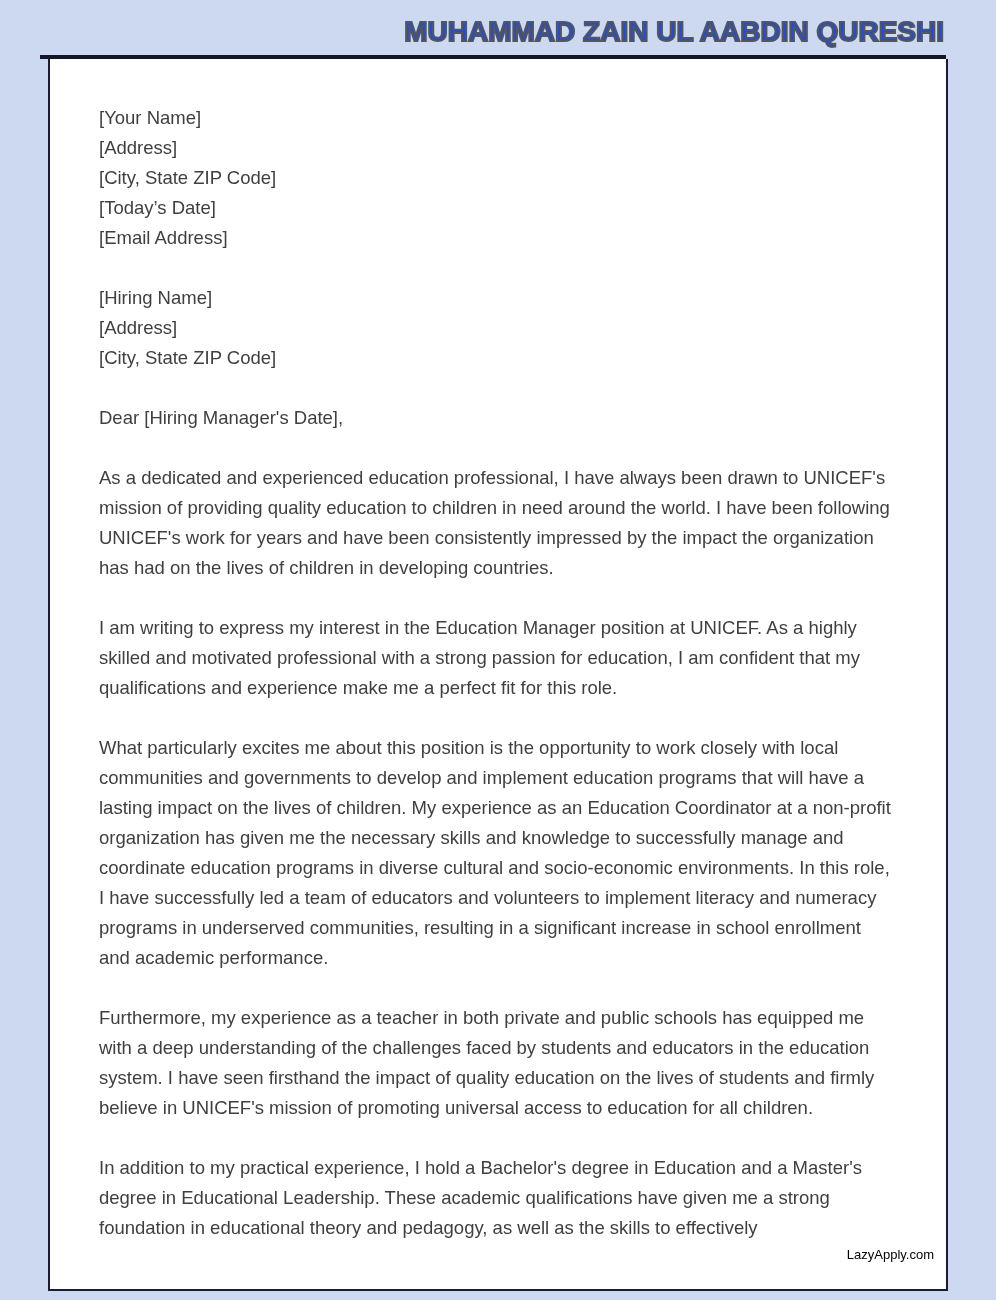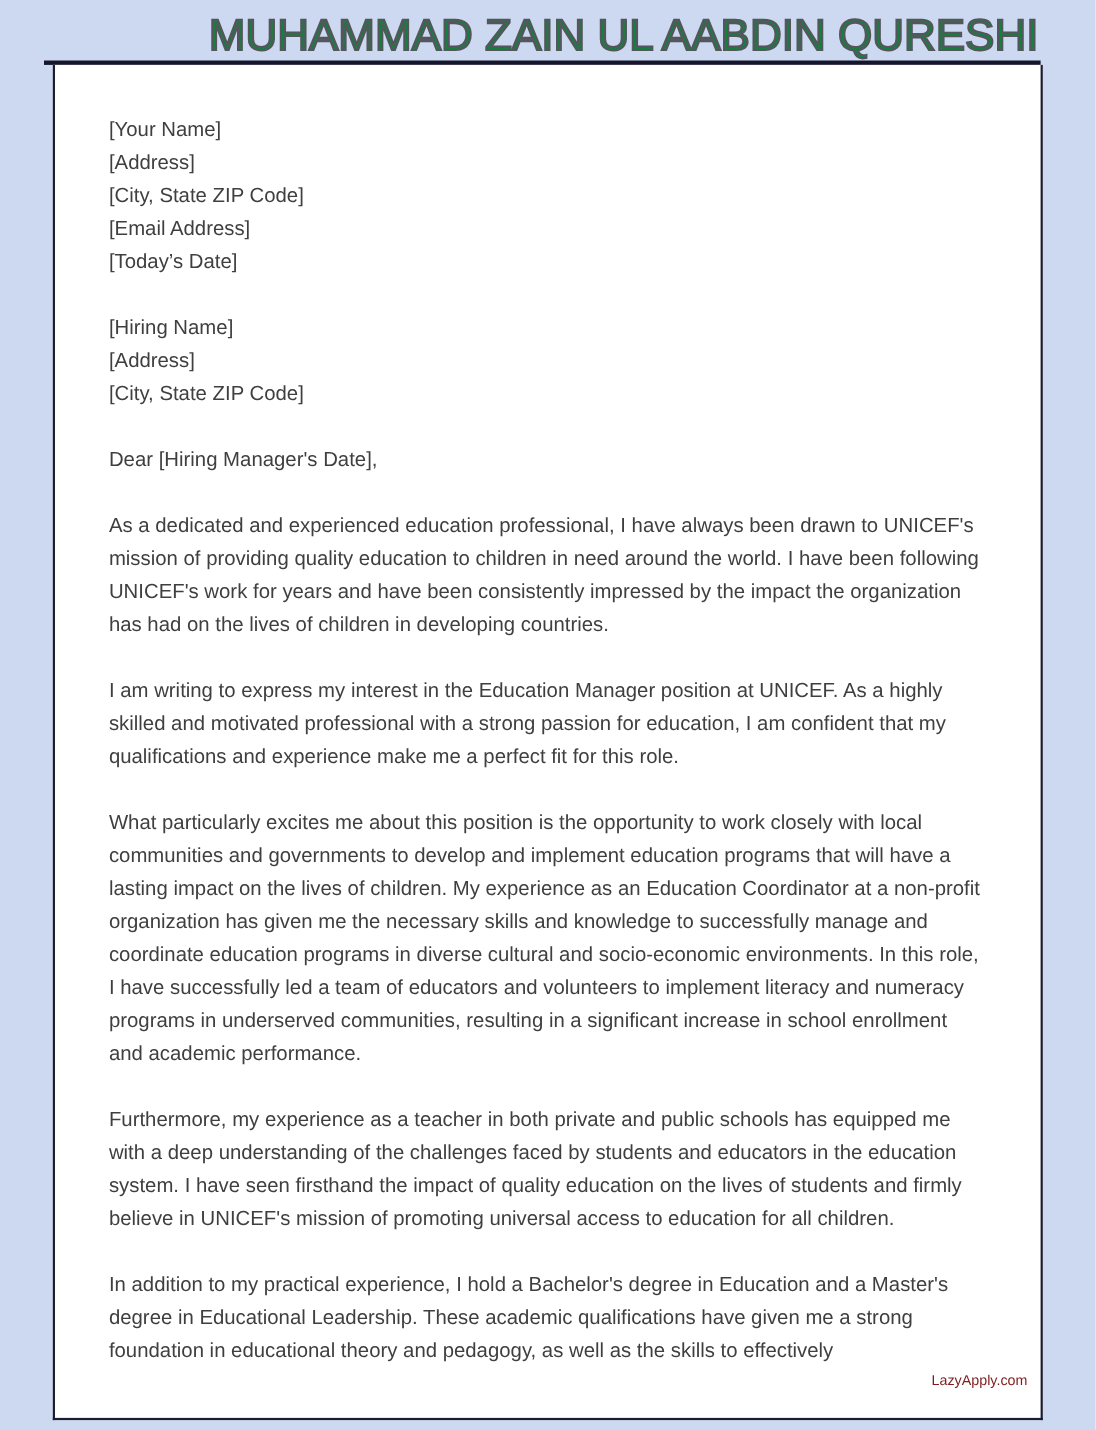--- a/index.html
+++ b/index.html
@@ -14,25 +14,25 @@
   }
   .header {
     height: 55px;
     padding: 10px 52px 0 0;
     text-align: right;
     white-space: nowrap;
     overflow: hidden;
   }
   .header-title {
     display: inline-block;
-    font-size: 40px;
-    font-weight: 400;
+    font-size: 28px;
+    font-weight: 700;
     letter-spacing: 0px;
     line-height: 44px;
-    color: #15803d;
+    color: #1d4ed8;
     -webkit-text-stroke: 2px #54555d;
     font-family: "Liberation Sans", sans-serif;
   }
   .header-divider {
     height: 4px;
     background: #15152c;
     margin: 0 50px 0 40px;
   }
   .page {
     width: 900px;
@@ -55,41 +55,41 @@
   .letter p {
     margin: 30px 0 0 0;
   }
   .letter p:first-of-type { margin-top: 0; }
   .salutation { margin-bottom: 30px; }
   .watermark {
     position: absolute;
     top: 1247px;
     right: 62px;
     font-size: 13px;
-    color: #7f1d1d;
+    color: #000000;
   }
 </style>
 </head>
 <body>
 
 <div class="header">
   <span class="header-title">MUHAMMAD ZAIN UL AABDIN QURESHI</span>
 </div>
 
 <div class="header-divider"></div>
 
 <div class="page">
   <div class="letter">
 
     <div class="block">
       <div class="addr-line">[Your Name]</div>
       <div class="addr-line">[Address]</div>
       <div class="addr-line">[City, State ZIP Code]</div>
+      <div class="addr-line">[Today’s Date]</div>
       <div class="addr-line">[Email Address]</div>
-      <div class="addr-line">[Today’s Date]</div>
     </div>
 
     <div class="block">
       <div class="addr-line">[Hiring Name]</div>
       <div class="addr-line">[Address]</div>
       <div class="addr-line">[City, State ZIP Code]</div>
     </div>
 
     <div class="salutation">Dear [Hiring Manager's Date],</div>
 

